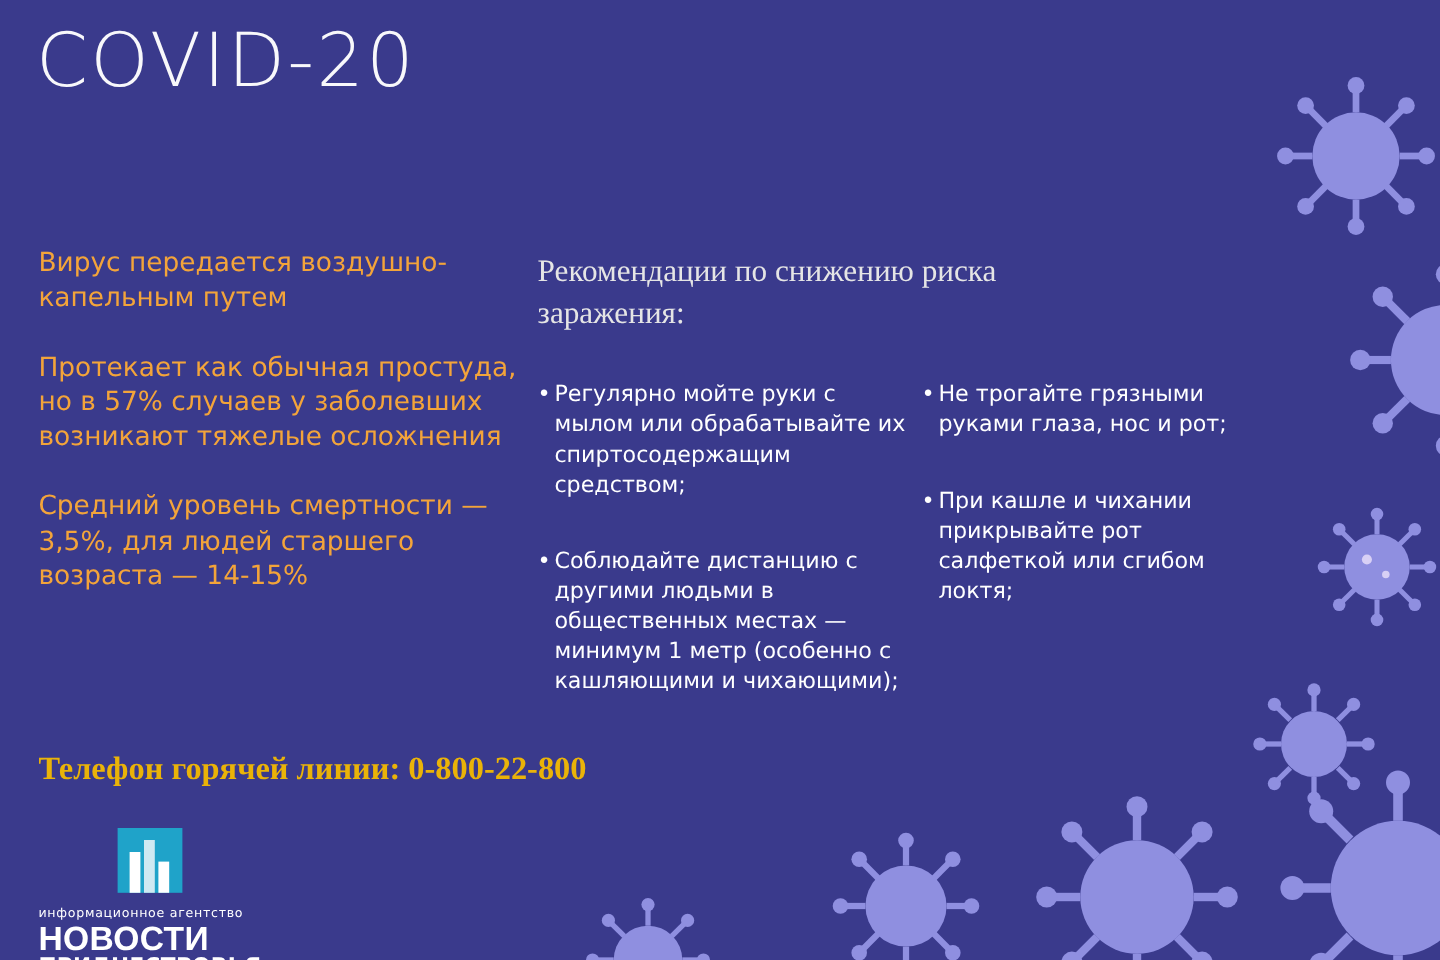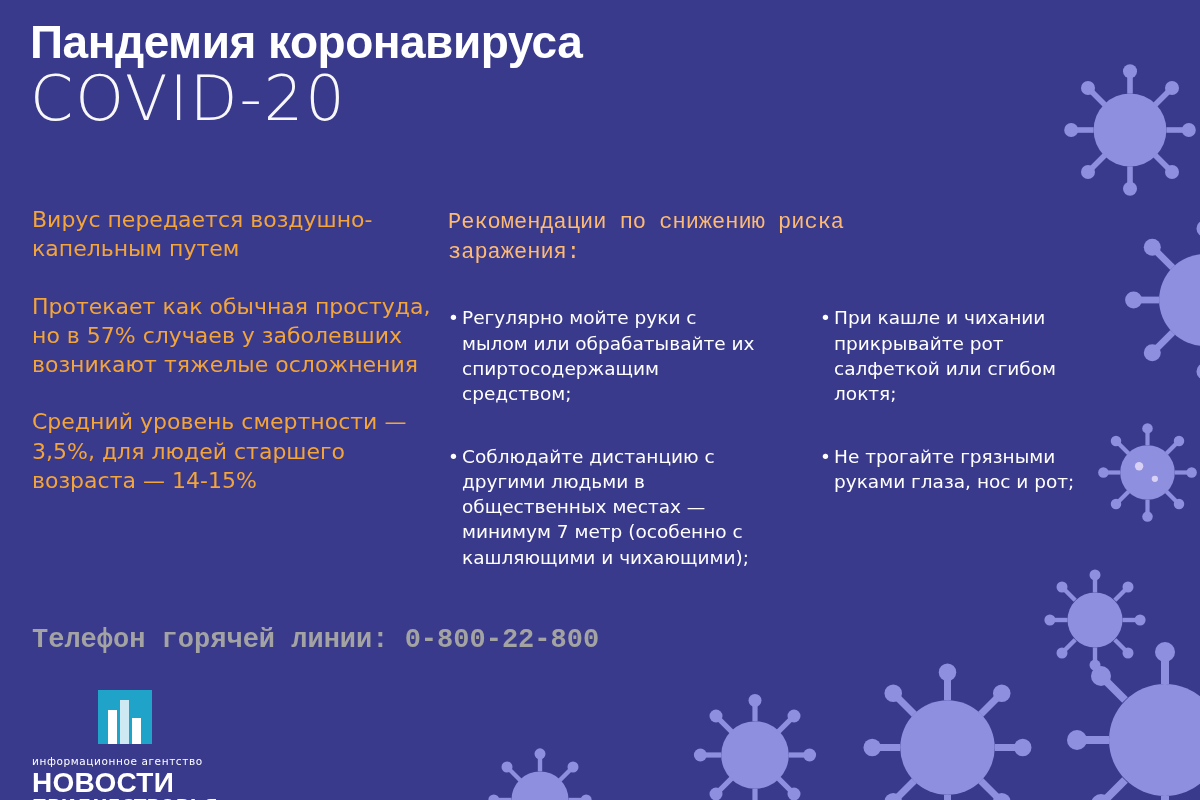--- a/index.html
+++ b/index.html
@@ -66,45 +66,44 @@
     color: #f3a43a;
     font-size: 22px;
     line-height: 1.33;
     margin-bottom: 28px;
     font-family: "DejaVu Sans", sans-serif;
   }
   .hotline {
     position: absolute;
     left: 32px;
     top: 625px;
-    color: #a3a3a3;
+    color: #eab308;
     font-size: 27px;
     font-weight: bold;
     z-index: 5;
-    font-family: Liberation Mono, monospace;
+    font-family: Liberation Serif, serif;
     white-space: nowrap;
   }
 
   .col-rec {
     position: absolute;
     left: 448px;
     top: 208px;
     width: 700px;
     z-index: 5;
   }
   .rec-heading {
-    color: #fdba74;
-    font-size: 22px;
+    color: #e5e5e5;
+    font-size: 26px;
     line-height: 1.35;
     width: 480px;
-    font-family: Liberation Mono, monospace;
+    font-family: Liberation Serif, serif;
   }
   .rec-cols {
     display: flex;
-    gap: 52px;
     margin-top: 38px;
   }
   .rec-col {
     width: 320px;
   }
   .rec-col.narrow { width: 255px; }
   .rec-item {
     color: #ffffff;
     font-size: 18.5px;
     line-height: 1.36;
@@ -366,42 +365,41 @@
         <circle cx="20" cy="20" r="5"></circle>
           <circle cx="80" cy="20" r="5"></circle>
         <circle cx="20" cy="80" r="5"></circle>
           <circle cx="80" cy="80" r="5"></circle>
       </g>
     </svg>
 
   </div>
 
   <div class="header">
-    <h1 class="title-main">Пандемия коронавируса</h1>
     <div class="title-sub">COVID-20</div>
   </div>
 
   <div class="col-left">
     <div class="fact">Вирус передается воздушно-капельным путем</div>
     <div class="fact">Протекает как обычная простуда, но в 57% случаев у заболевших возникают тяжелые осложнения</div>
     <div class="fact">Средний уровень смертности — 3,5%, для людей старшего возраста — 14-15%</div>
   </div>
 
   <div class="hotline">Телефон горячей линии: 0-800-22-800</div>
 
   <div class="col-rec">
     <div class="rec-heading">Рекомендации по снижению риска заражения:</div>
     <div class="rec-cols">
       <div class="rec-col">
         <div class="rec-item">Регулярно мойте руки с мылом или обрабатывайте их спиртосодержащим средством;</div>
-        <div class="rec-item">Соблюдайте дистанцию с другими людьми в общественных местах — минимум 7 метр (особенно с кашляющими и чихающими);</div>
+        <div class="rec-item">Соблюдайте дистанцию с другими людьми в общественных местах — минимум 1 метр (особенно с кашляющими и чихающими);</div>
       </div>
       <div class="rec-col narrow">
+        <div class="rec-item">Не трогайте грязными руками глаза, нос и рот;</div>
         <div class="rec-item">При кашле и чихании прикрывайте рот салфеткой или сгибом локтя;</div>
-        <div class="rec-item">Не трогайте грязными руками глаза, нос и рот;</div>
       </div>
     </div>
   </div>
 
   <div class="logo">
     <div class="logo-mark">
       <span class="bar b1"></span>
       <span class="bar b2"></span>
       <span class="bar b3"></span>
     </div>

